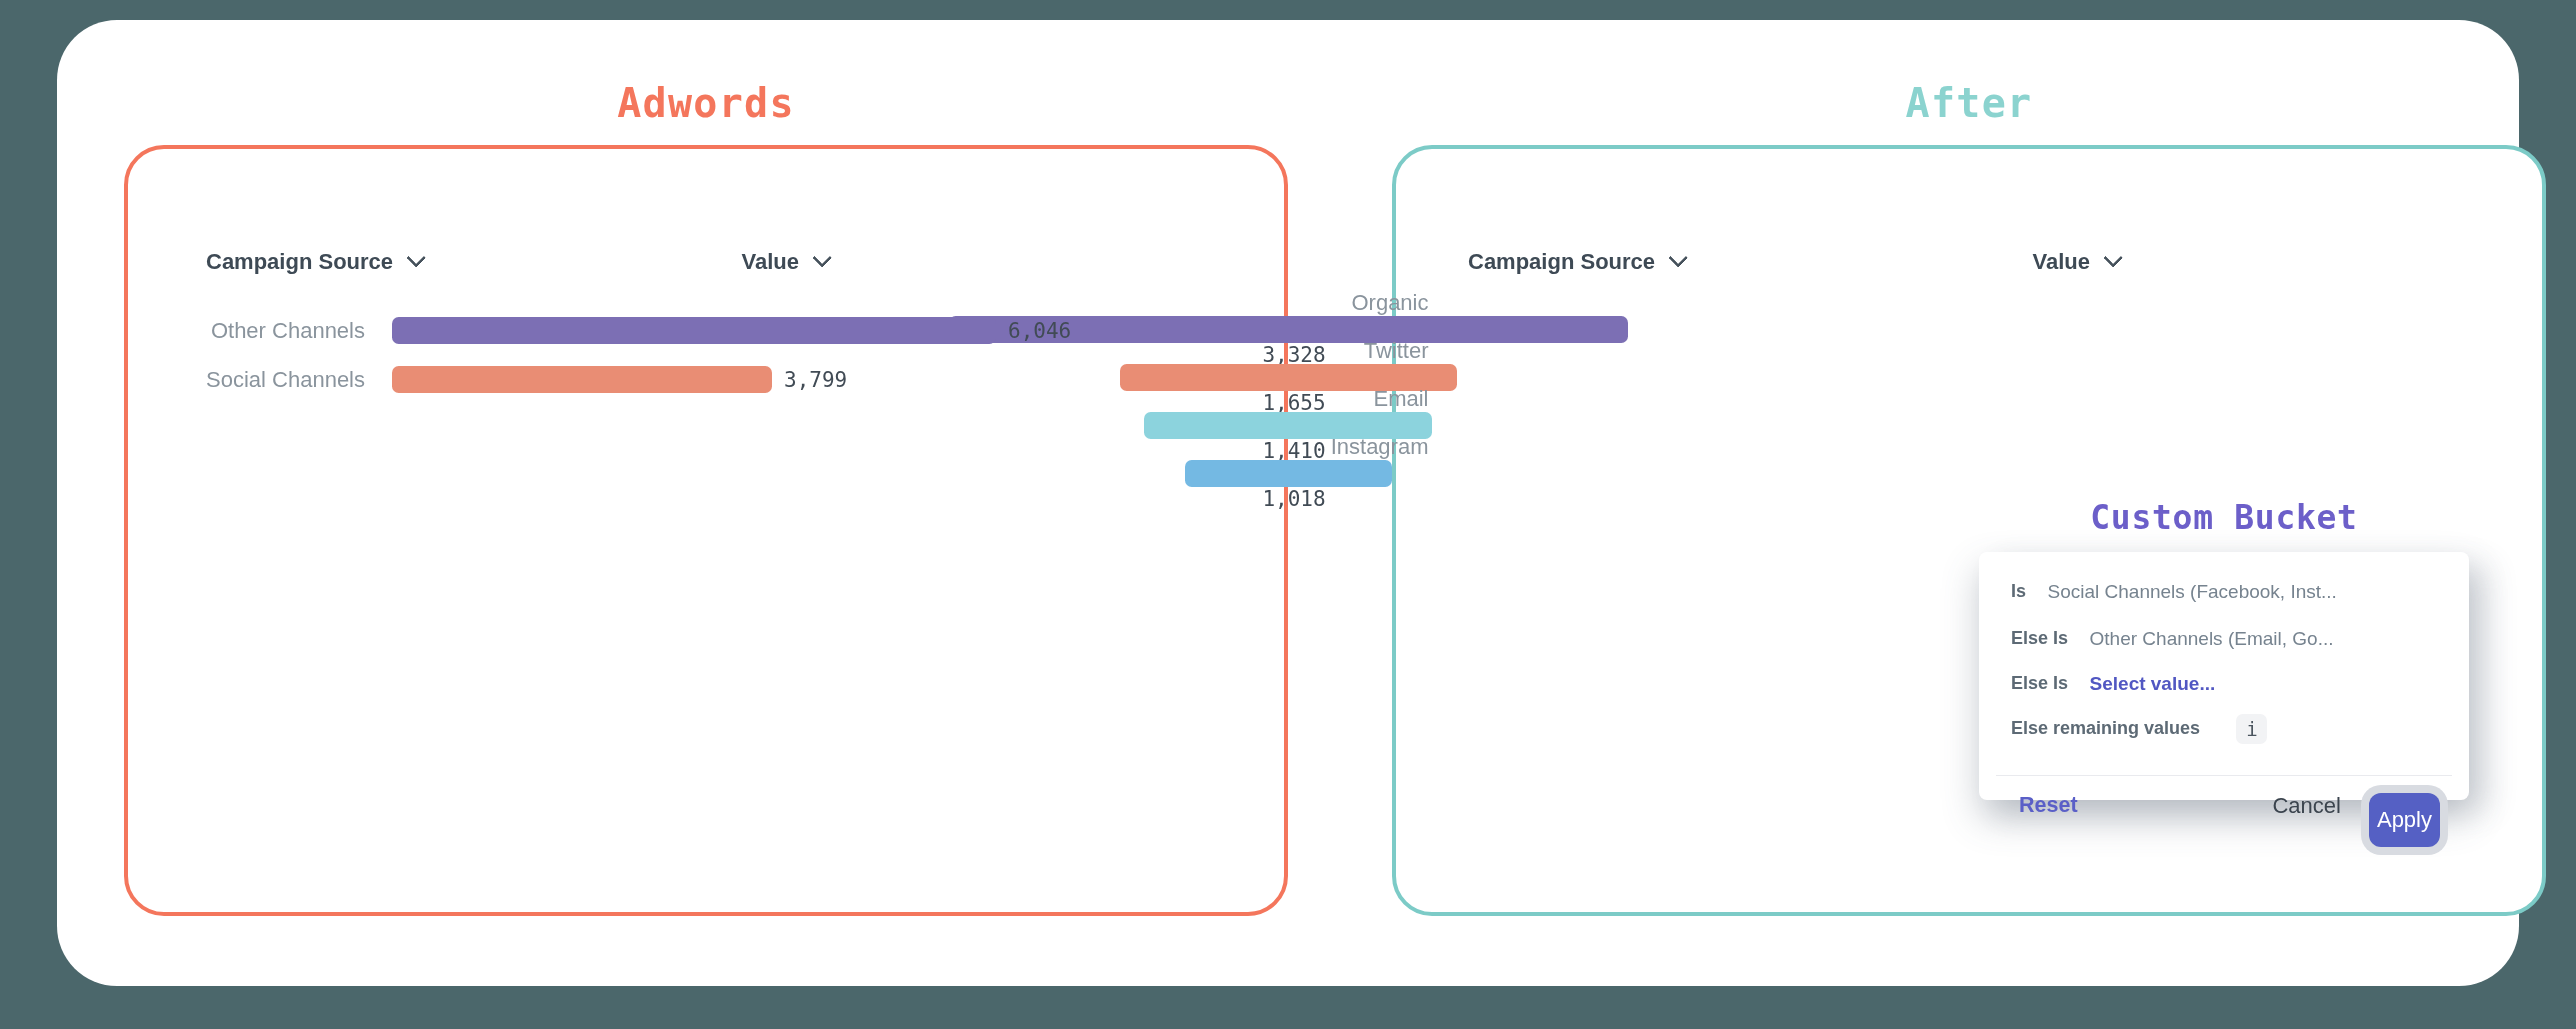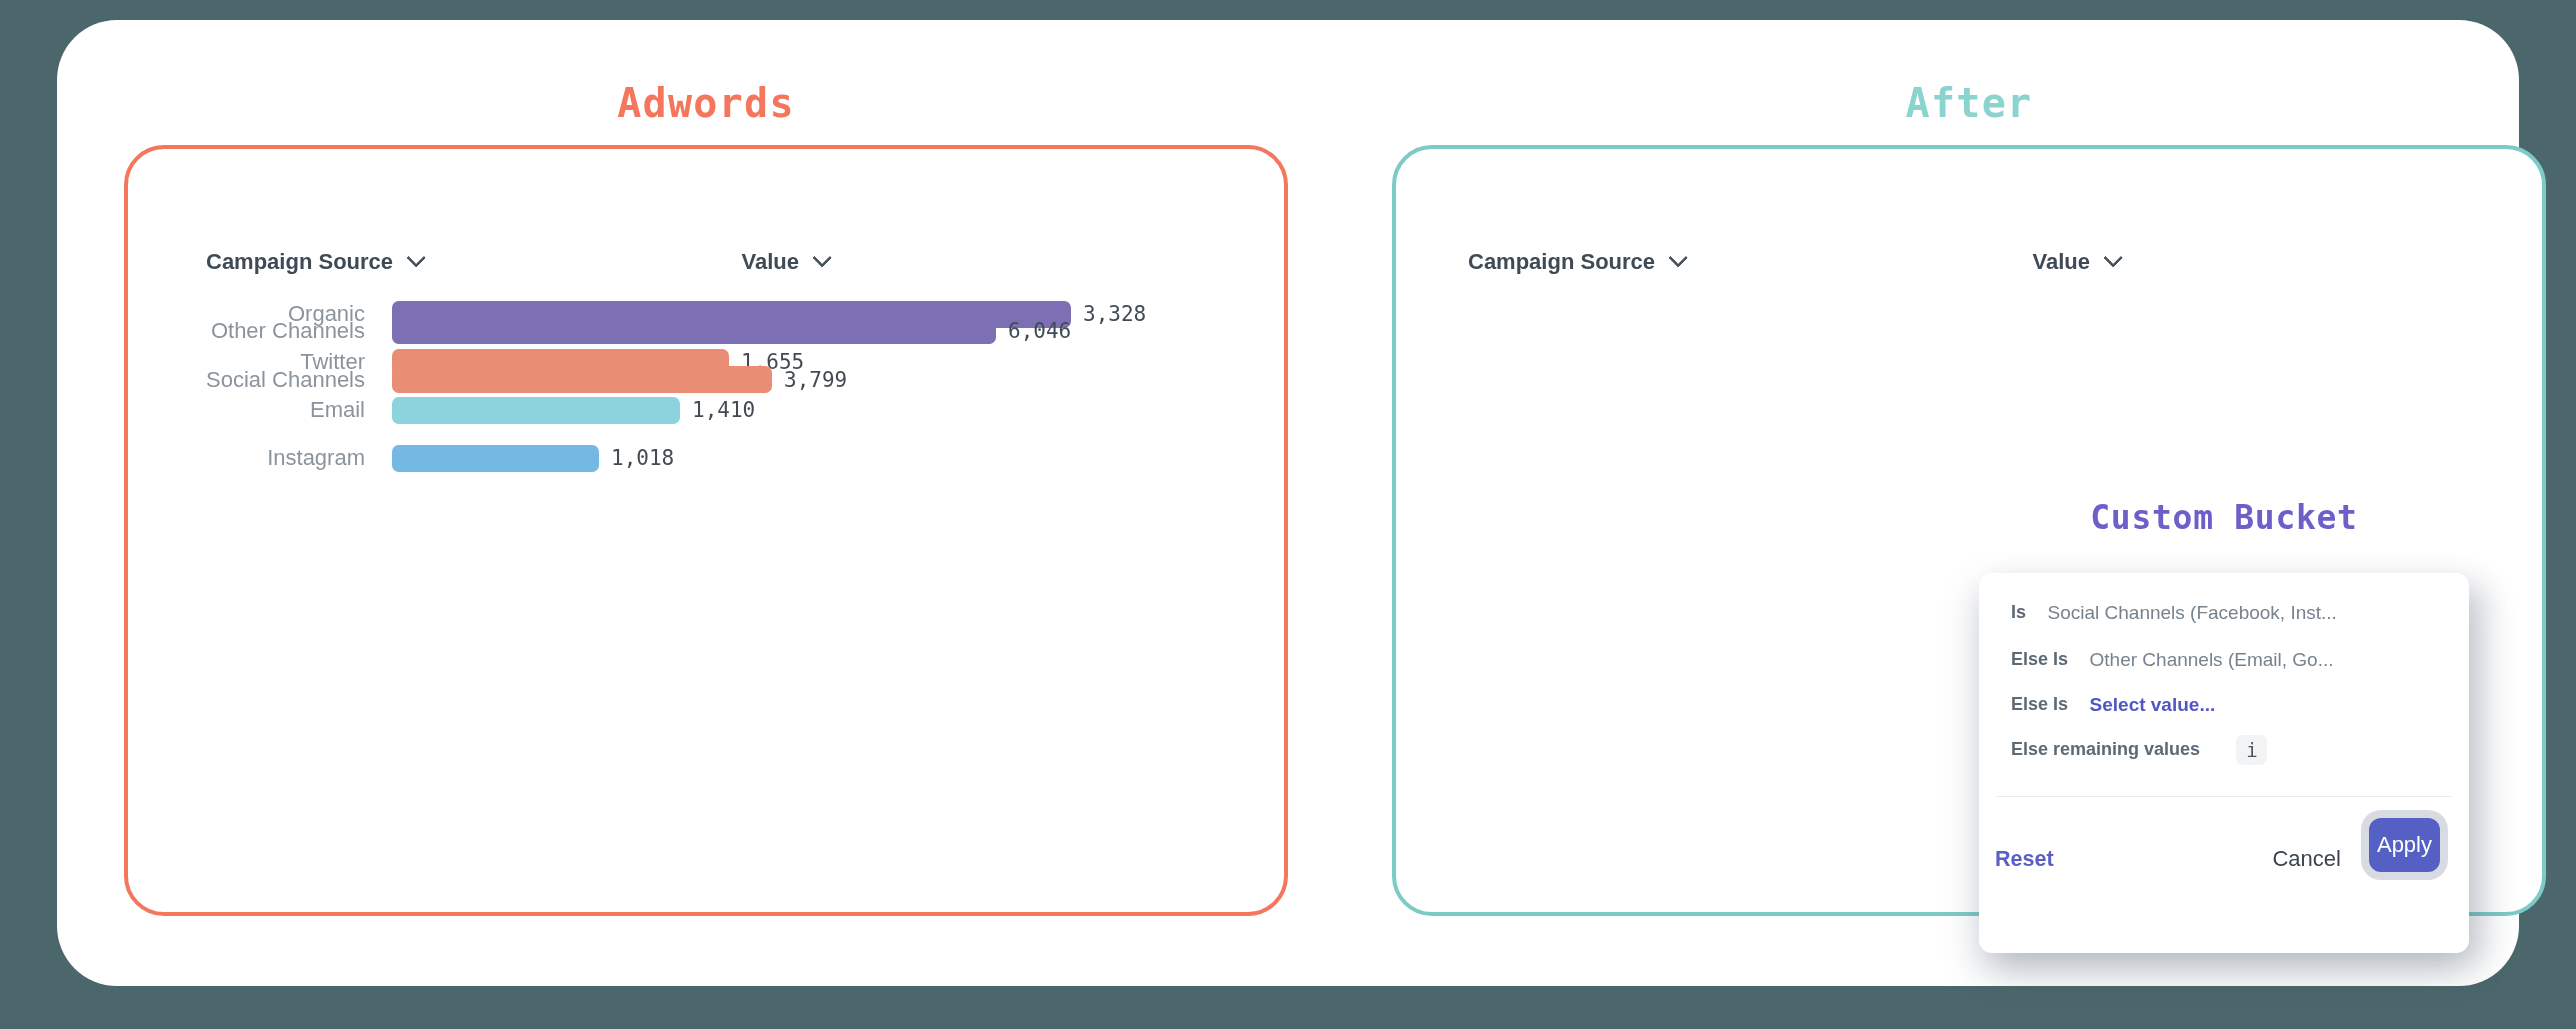--- a/index.html
+++ b/index.html
@@ -33,60 +33,59 @@
     width:11.4px;height:11.4px;border-right:3.4px solid #46525C;border-bottom:3.4px solid #46525C;
     transform:rotate(45deg);margin-top:-6.7px;border-radius:1.3px;flex:0 0 auto;
   }
   .th.cs-before{left:149px;}
   .th.val-before{left:621px;width:215px;justify-content:center;}
   .th.cs-after{left:1411px;}
   .th.val-after{left:1912px;width:215px;justify-content:center;}
   .rows{position:absolute;left:0;right:0;}
   .rows.rows-before{top:270px;}
   .rows.rows-after{top:286px;}
-  .rows-before .trow{height:48px;}
+  .rows-before .trow{height:48px;flex-direction:column;}
   .rows-after .trow{height:49px;}
   .trow{display:flex;align-items:center;}
   .rlabel{
     width:335px;padding-right:27px;box-sizing:border-box;flex:0 0 auto;
     text-align:right;font-size:22px;color:#8A949D;white-space:nowrap;
   }
   .bar{height:27px;border-radius:6.7px;flex:0 0 auto;}
   .rvalue{
     margin-left:12px;font-family:"DejaVu Sans Mono", monospace;
     font-size:21px;color:#414B55;white-space:nowrap;
   }
   .cb-title{
     position:absolute;left:1966px;top:478px;width:402px;height:40px;line-height:40px;
     text-align:center;font-family:"DejaVu Sans Mono", monospace;font-weight:bold;
     font-size:33px;color:#6C5FC9;letter-spacing:0.7px;
   }
   .dialog{
-    position:absolute;left:1922px;top:532px;width:490px;height:380px;
-    background:#fff;border-radius:13px;
+    position:absolute;left:1922px;top:532px;width:490px;height:248px;
+    background:#fff;border-radius:8px;
     box-shadow:0 17.4px 37px rgba(76,88,105,.30), 20px 12px 30px rgba(76,88,105,.16);
-    margin-top:21px;
   }
   .drow{position:absolute;left:32px;height:29.5px;display:flex;align-items:center;white-space:nowrap;}
   .drow.r1{top:25px;}
   .drow.r2{top:72px;}
   .drow.r3{top:117px;}
   .drow.r4{top:162px;}
   .dlabel{font-weight:bold;font-size:18px;color:#5D6A75;margin-right:21.5px;}
   .dvalue{font-size:19px;color:#76838F;}
   .dvalue.link{color:#5157C2;font-weight:bold;cursor:pointer;}
   .ibadge{
     margin-left:14.8px;width:31px;height:29.5px;border-radius:6.7px;background:#F2F3F5;
     display:flex;align-items:center;justify-content:center;
     font-family:"DejaVu Sans Mono", monospace;font-size:19px;color:#4A545E;
   }
   .divider{position:absolute;left:17.4px;right:17.4px;top:223px;height:1.3px;background:#E9EAEE;}
   .dfooter{
-    position:absolute;left:16px;right:29px;top:241px;height:58px;
-    display:flex;align-items:flex-end;
+    position:absolute;left:40px;right:29px;top:241px;height:58px;
+    display:flex;align-items:flex-start;
   }
   .reset-btn{font-size:21.5px;font-weight:bold;color:#5A5FC7;margin-right:auto;cursor:pointer;}
   .cancel-btn{font-size:22px;color:#3B444E;margin-right:28px;cursor:pointer;}
   .apply-btn{
     height:54px;padding:0 8px;border:none;border-radius:12px;background:#5560C4;
     color:#ffffff;font-size:22px;font-family:"Liberation Sans", sans-serif;
     box-shadow:0 0 0 8px #D8DBE1;cursor:pointer;
   }
 </style>
 </head>

